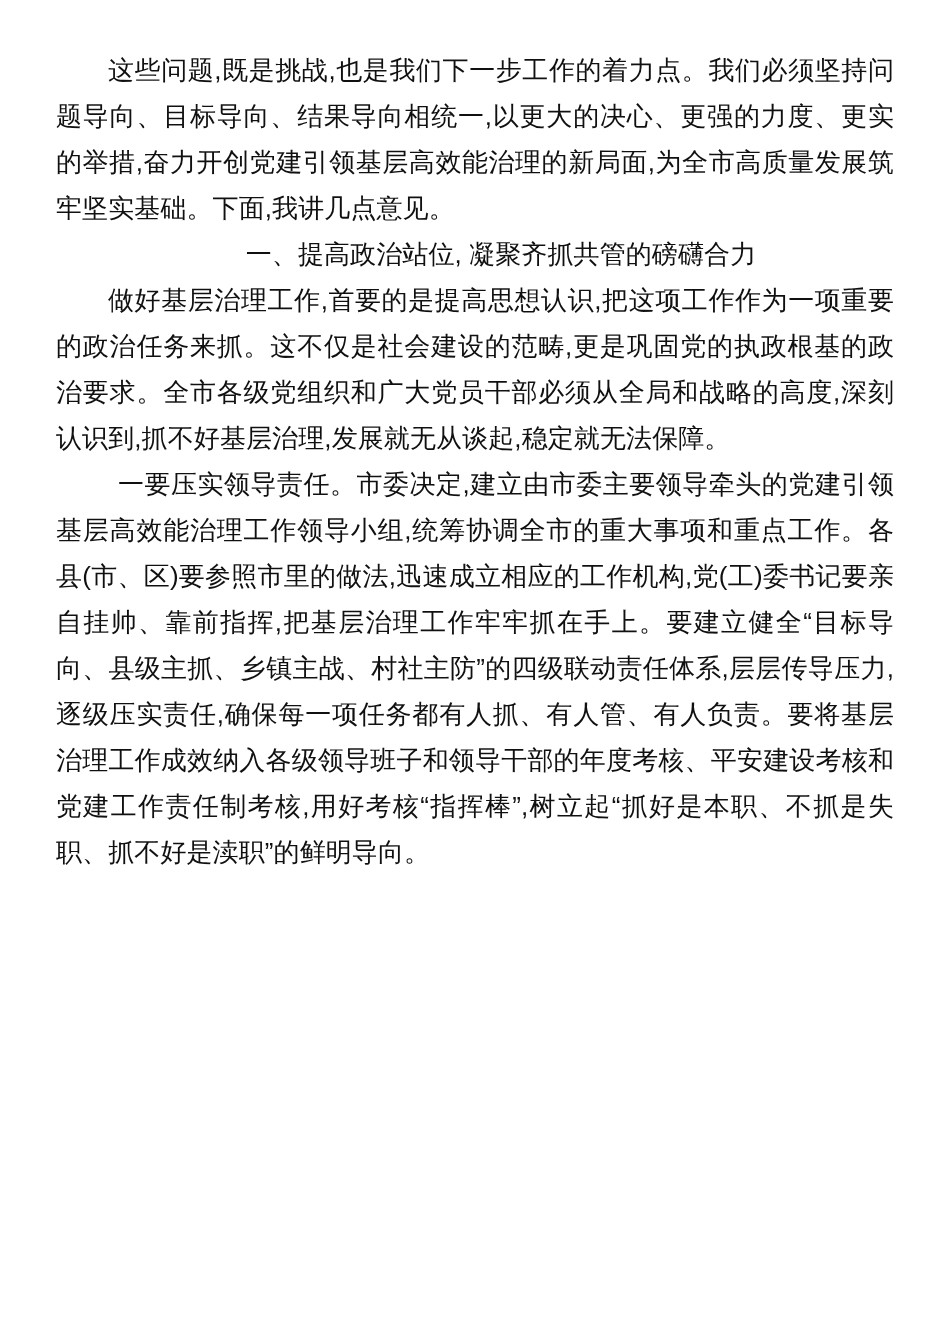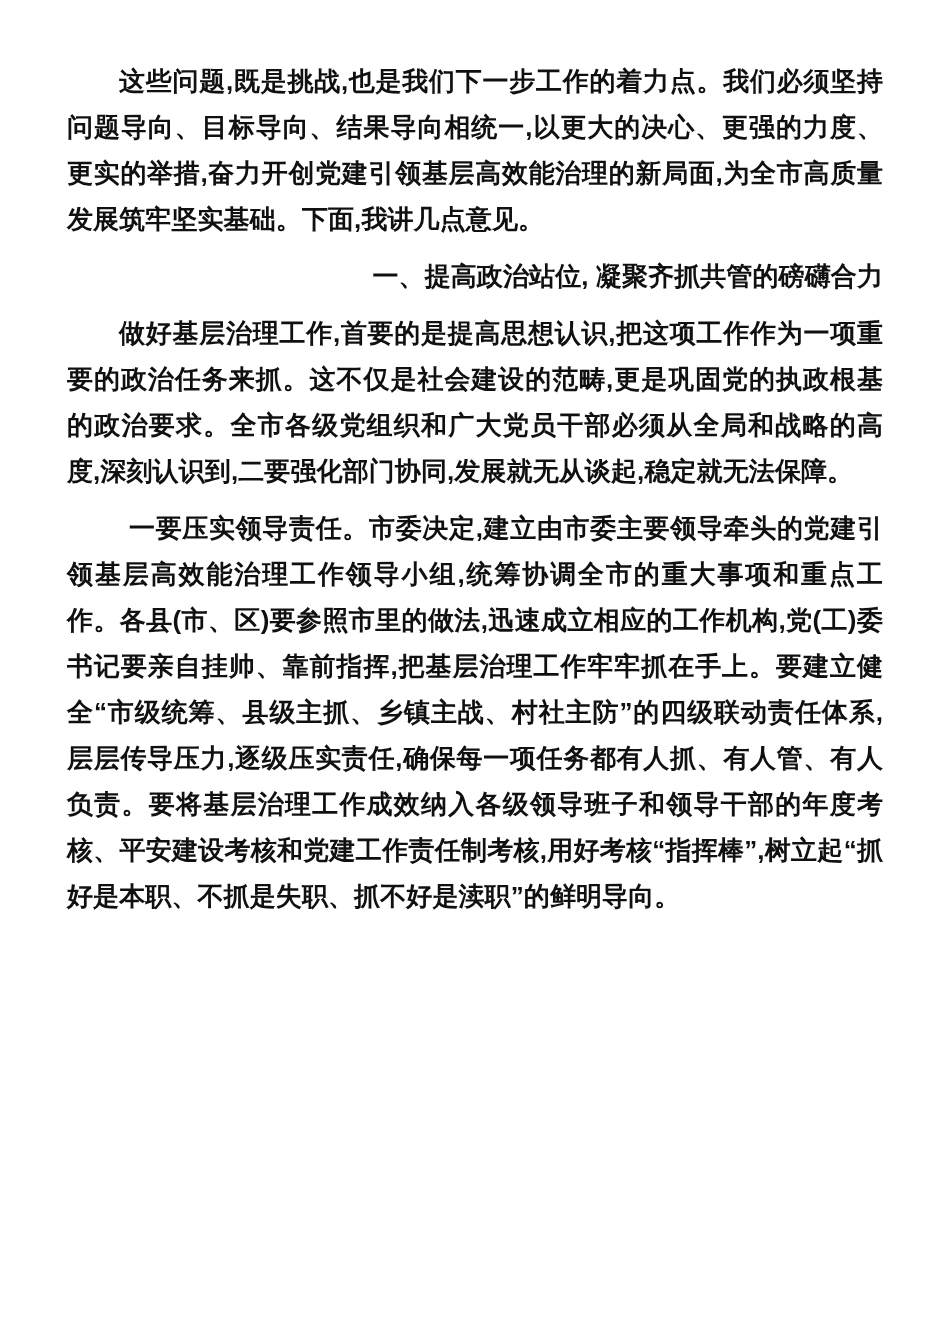--- a/index.html
+++ b/index.html
@@ -21,64 +21,64 @@
   }
 
   #doc-body {
     position: absolute;
     left: 56px;
     top: 47px;
     width: 838px;
   }
 
   p.para {
-    margin: 11px;
+    margin: 0;
     padding: 0;
     font-size: 26px;
     line-height: 46px;
     color: #101010;
     text-align: justify;
     text-justify: inter-character;
     letter-spacing: 0.1px;
-    font-weight: 700;
+    font-weight: 400;
     -webkit-font-smoothing: none;
   }
 
   
   p.indent-2 {
     text-indent: 52px;
   }
 
   
   p.indent-2-plus {
     text-indent: 62px;
   }
 
   
   p.heading {
     text-indent: 52px;
-    text-align: right;
+    text-align: center;
   }
 
   
   p.clipped {
     text-align: justify;
   }
 </style>
 </head>
 <body>
 
 <div id="page">
 
   <div id="doc-body">
 
     <p class="para indent-2">这些问题,既是挑战,也是我们下一步工作的着力点。我们必须坚持问题导向、目标导向、结果导向相统一,以更大的决心、更强的力度、更实的举措,奋力开创党建引领基层高效能治理的新局面,为全市高质量发展筑牢坚实基础。下面,我讲几点意见。</p>
 
     <p class="para heading">一、提高政治站位, 凝聚齐抓共管的磅礴合力</p>
 
-    <p class="para indent-2">做好基层治理工作,首要的是提高思想认识,把这项工作作为一项重要的政治任务来抓。这不仅是社会建设的范畴,更是巩固党的执政根基的政治要求。全市各级党组织和广大党员干部必须从全局和战略的高度,深刻认识到,二要强化部门协同,发展就无从谈起,稳定就无法保障。</p>
+    <p class="para indent-2">做好基层治理工作,首要的是提高思想认识,把这项工作作为一项重要的政治任务来抓。这不仅是社会建设的范畴,更是巩固党的执政根基的政治要求。全市各级党组织和广大党员干部必须从全局和战略的高度,深刻认识到,抓不好基层治理,发展就无从谈起,稳定就无法保障。</p>
 
-    <p class="para indent-2-plus">一要压实领导责任。市委决定,建立由市委主要领导牵头的党建引领基层高效能治理工作领导小组,统筹协调全市的重大事项和重点工作。各县(市、区)要参照市里的做法,迅速成立相应的工作机构,党(工)委书记要亲自挂帅、靠前指挥,把基层治理工作牢牢抓在手上。要建立健全“市级统筹、县级主抓、乡镇主战、村社主防”的四级联动责任体系,层层传导压力,逐级压实责任,确保每一项任务都有人抓、有人管、有人负责。要将基层治理工作成效纳入各级领导班子和领导干部的年度考核、平安建设考核和党建工作责任制考核,用好考核“指挥棒”,树立起“抓好是本职、不抓是失职、抓不好是渎职”的鲜明导向。</p>
+    <p class="para indent-2-plus">一要压实领导责任。市委决定,建立由市委主要领导牵头的党建引领基层高效能治理工作领导小组,统筹协调全市的重大事项和重点工作。各县(市、区)要参照市里的做法,迅速成立相应的工作机构,党(工)委书记要亲自挂帅、靠前指挥,把基层治理工作牢牢抓在手上。要建立健全“目标导向、县级主抓、乡镇主战、村社主防”的四级联动责任体系,层层传导压力,逐级压实责任,确保每一项任务都有人抓、有人管、有人负责。要将基层治理工作成效纳入各级领导班子和领导干部的年度考核、平安建设考核和党建工作责任制考核,用好考核“指挥棒”,树立起“抓好是本职、不抓是失职、抓不好是渎职”的鲜明导向。</p>
 
 
   </div>
 
 </div>
 
 </body></html>

